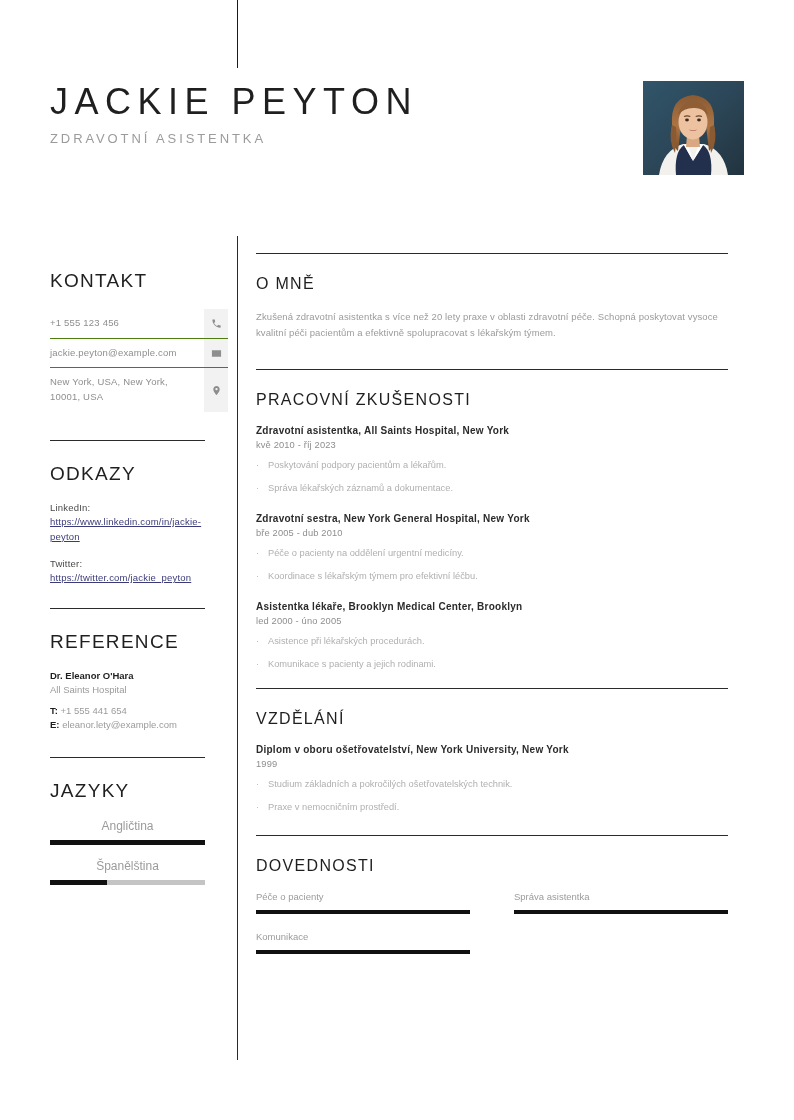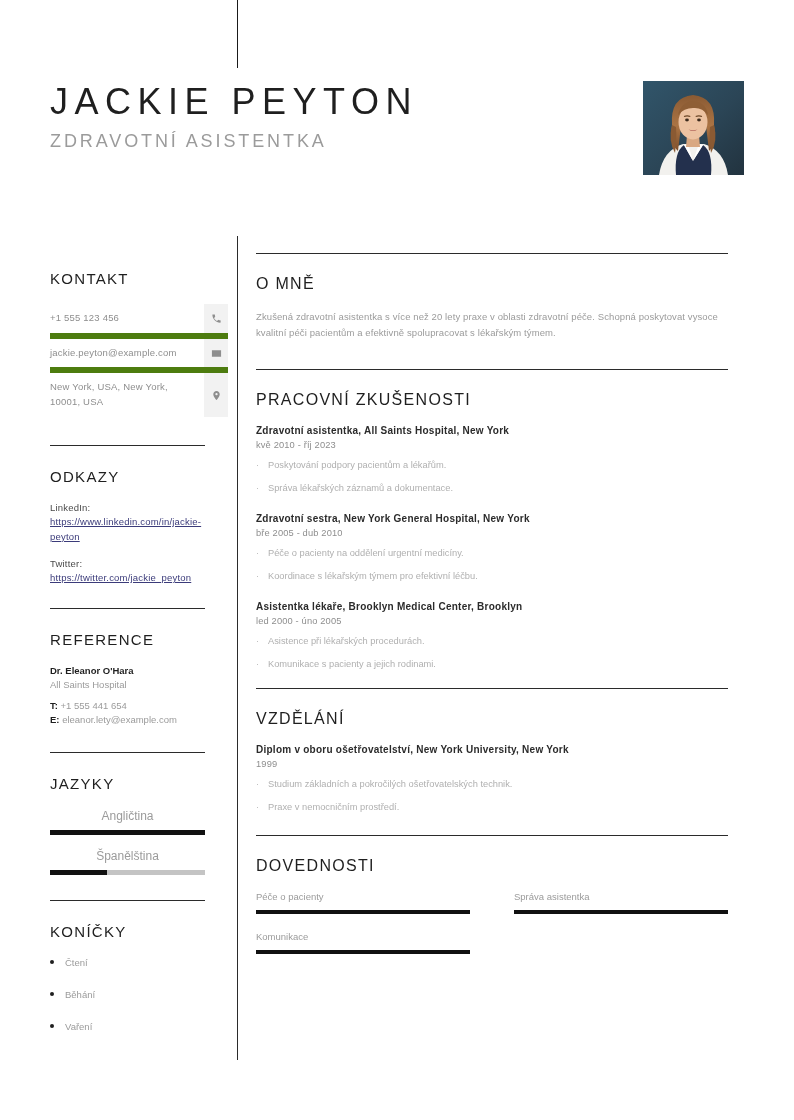--- a/index.html
+++ b/index.html
@@ -48,21 +48,21 @@
   .name {
     font-size: 36px;
     font-weight: 400;
     letter-spacing: 6.5px;
     color: #1f1f1f;
     line-height: 1.1;
     white-space: nowrap;
   }
   .job-title {
     margin-top: 9px;
-    font-size: 18px;
+    font-size: 13px;
     letter-spacing: 2.9px;
     color: #9b9b9b;
     font-weight: 400;
   }
   .photo {
     position: absolute;
     left: 593px;
     top: -1px;
     width: 101px;
     height: 94px;
@@ -87,33 +87,33 @@
 
   
   .l-sec { margin-bottom: 0; }
   .l-rule {
     height: 1px;
     background: #2b2b2b;
     width: 155px;
     margin-bottom: 22px;
   }
   .l-head {
-    font-size: 15px;
+    font-size: 19px;
     letter-spacing: 1.3px;
     font-weight: 400;
     color: #1f1f1f;
     margin-bottom: 17px;
   }
 
   
   .contact-list { position: relative; width: 178px; }
   .c-row {
     display: flex;
     align-items: stretch;
-    border-bottom: 6px solid #4d7c0f;
+    border-bottom: 1px solid #4d7c0f;
     min-height: 28px;
   }
   .c-row:last-child { border-bottom: none; }
   .c-text {
     flex: 1;
     font-size: 9.5px;
     color: #8e8e8e;
     line-height: 1.55;
     padding: 7px 6px 7px 0;
     letter-spacing: 0.2px;
@@ -384,36 +384,20 @@
       </div>
     </div>
     <div class="lang-item">
       <div class="lang-name">Španělština</div>
       <div class="lang-track">
         <div class="lang-fill" id="lang1" style="width: 37%;"></div>
       </div>
     </div>
   </div>
 
-  <div class="l-sec" style="margin-top:25px;">
-    <div class="l-rule"></div>
-    <div class="l-head">KONÍČKY</div>
-    <div class="hob-item">
-      <span class="hob-dot"></span>
-      <span>Čtení</span>
-    </div>
-    <div class="hob-item">
-      <span class="hob-dot"></span>
-      <span>Běhání</span>
-    </div>
-    <div class="hob-item">
-      <span class="hob-dot"></span>
-      <span>Vaření</span>
-    </div>
-  </div>
 </div>
 
 <div class="right-col">
 
   <div class="r-sec">
     <div class="r-rule"></div>
     <div class="r-head">O MNĚ</div>
     <div class="summary">Zkušená zdravotní asistentka s více než 20 lety praxe v oblasti zdravotní péče. Schopná poskytovat vysoce kvalitní péči pacientům a efektivně spolupracovat s lékařským týmem.</div>
   </div>
 

